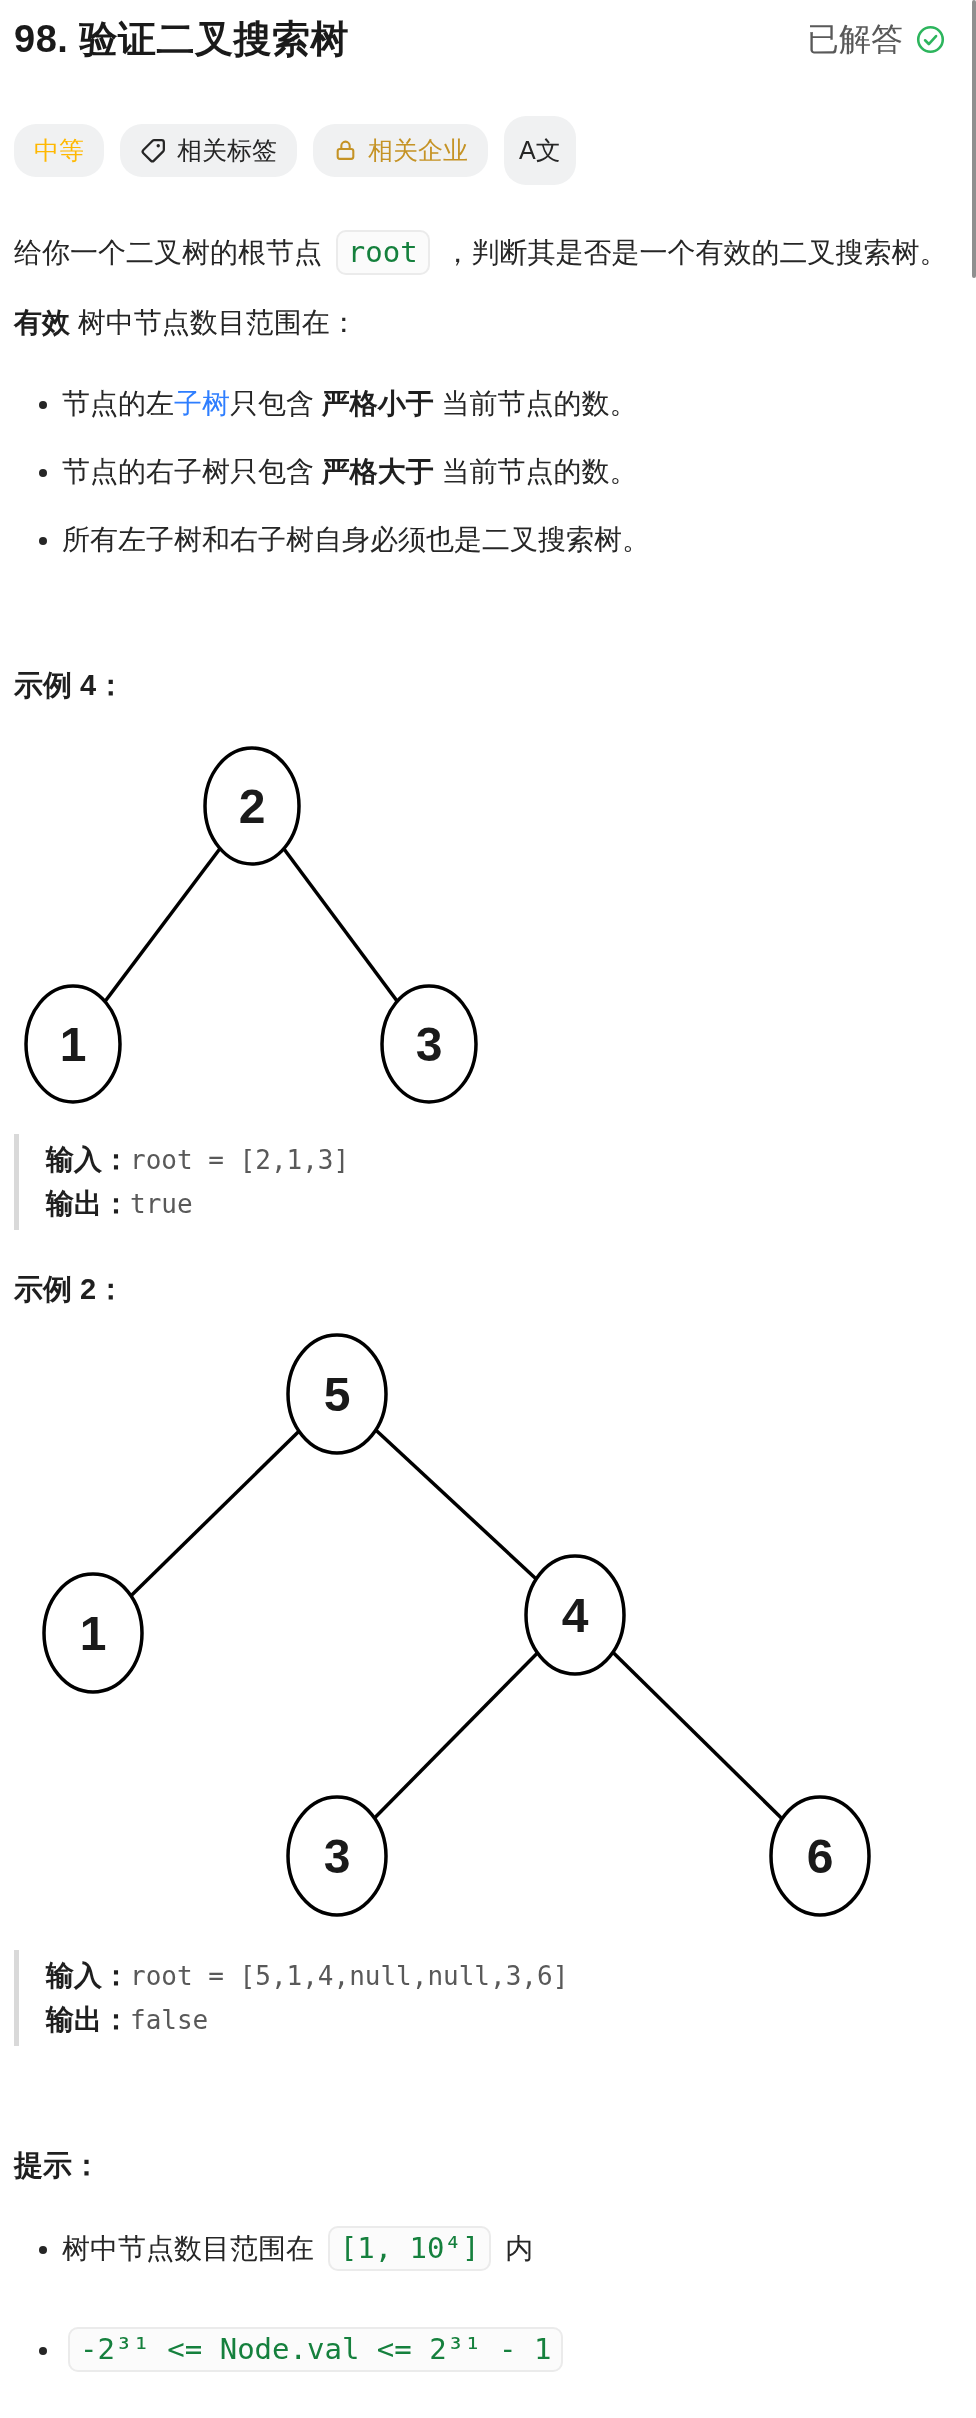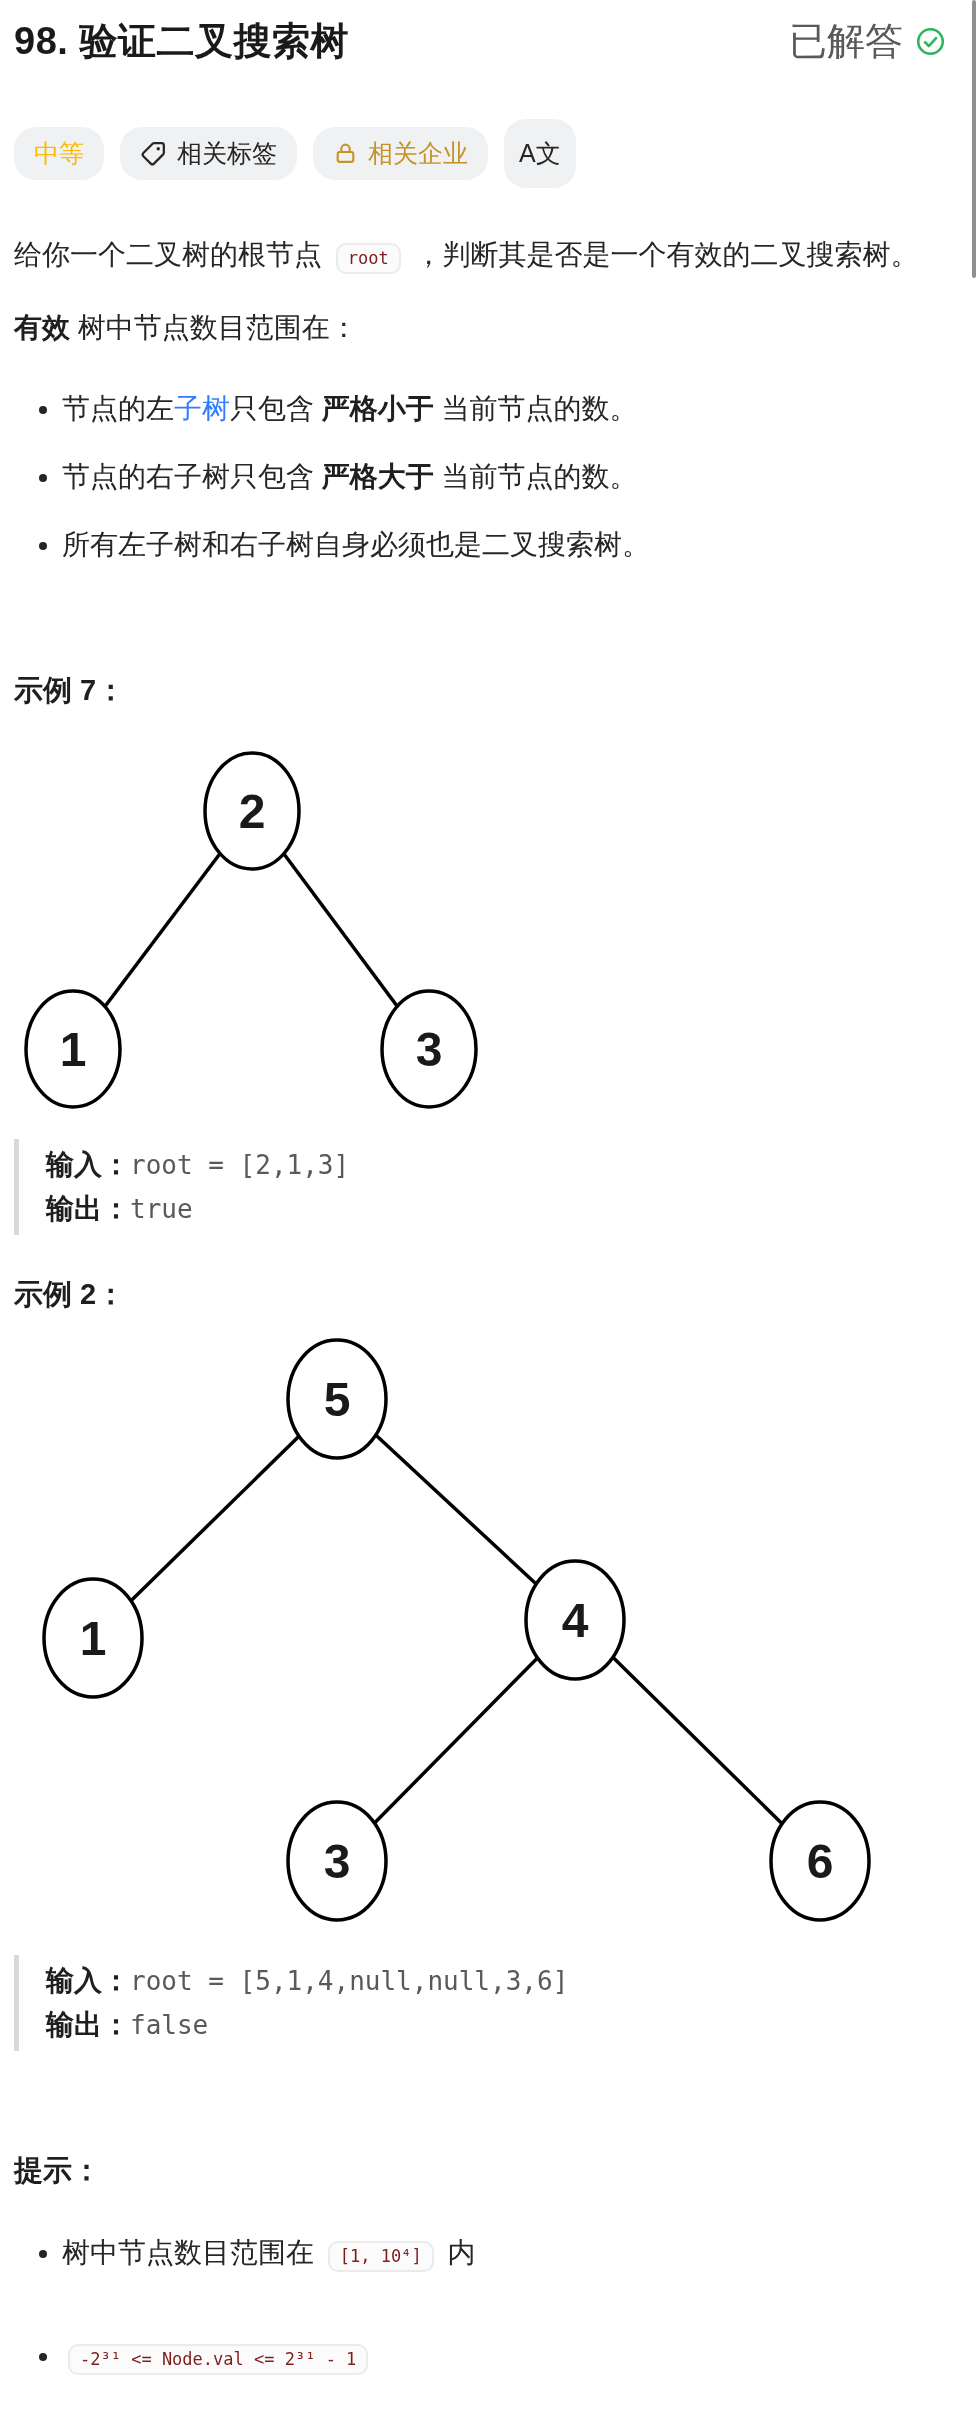--- a/index.html
+++ b/index.html
@@ -3,39 +3,39 @@
 <meta charset="utf-8">
 <style>
   html,body{margin:0;padding:0;}
   body{
     width:976px;height:2418px;background:#ffffff;position:relative;overflow:hidden;
     font-family:"Liberation Sans","DejaVu Sans",sans-serif;color:#262626;
   }
   .page{padding:0 28px 0 14px;}
   .header-row{display:flex;justify-content:space-between;align-items:center;margin-top:16px;}
   .title{font-size:38px;font-weight:800;color:#1a1a1a;margin:0;line-height:1.25;letter-spacing:.5px;}
-  .solved{display:flex;align-items:center;gap:12px;color:#595959;font-size:38px;margin-right:2px;}
+  .solved{display:flex;align-items:center;gap:12px;color:#595959;font-size:32px;margin-right:2px;}
   .solved svg{display:block;}
   .tags-row{display:flex;align-items:center;gap:16px;margin-top:52px;}
   .pill{
     background:#f0f1f2;border-radius:22px;height:53px;padding:0 20px;
     display:inline-flex;align-items:center;gap:10px;font-size:25px;color:#262626;
     cursor:pointer;white-space:nowrap;
   }
   .pill .picon{display:flex;align-items:center;}
   .pill.diff{color:#ffb800;font-weight:500;cursor:default;}
   .pill.companies{color:#c59325;}
   .pill.translate{padding:8px 15px;font-weight:400;}
   .body-text{font-size:28px;line-height:46px;margin:0;}
   .p1{margin-top:44px;}
   .p2{margin-top:24px;}
   strong{font-weight:700;color:#1f1f1f;}
   .chip{
     font-family:"DejaVu Sans Mono","Liberation Mono",monospace;
-    font-size:17px;color:#7f1d1d;background:#fbfbfb;border:2px solid #ebebeb;
+    font-size:29px;color:#15803d;background:#fbfbfb;border:2px solid #ebebeb;
     border-radius:10px;padding:3px 10px 4px;margin:3px 6px;white-space:nowrap;
   }
   .link{color:#2e7eff;text-decoration:none;cursor:pointer;}
   ul.rules{margin:36px 0 0;padding-left:48px;}
   ul.rules li{font-size:28px;line-height:44px;margin-bottom:24px;}
   .example-heading{font-size:29px;font-weight:700;margin:0;color:#1f1f1f;}
   .eh1{margin-top:104px;}
   .eh2{margin-top:40px;}
   .eh3{margin-top:100px;}
   .tree-svg{display:block;margin-left:6px;}
@@ -98,21 +98,21 @@
   <p class="body-text p1"><span>给你一个二叉树的根节点 </span><code class="chip">root</code><span> ，判断其是否是一个有效的二叉搜索树。</span></p>
 
   <p class="body-text p2"><strong>有效</strong><span> 树中节点数目范围在：</span></p>
 
   <ul class="rules">
     <li><span>节点的左</span><a class="link">子树</a><span>只包含 </span><strong>严格小于</strong><span> 当前节点的数。</span></li>
     <li><span>节点的右子树只包含 </span><strong>严格大于</strong><span> 当前节点的数。</span></li>
     <li><span>所有左子树和右子树自身必须也是二叉搜索树。</span></li>
   </ul>
 
-  <h3 class="example-heading eh1">示例 7：</h3>
+  <h3 class="example-heading eh1">示例 4：</h3>
 
   <svg class="tree-svg t1" width="470" height="380" viewBox="0 0 470 380">
     <line x1="232" y1="76" x2="53" y2="314" stroke="#000" stroke-width="3.5"></line>
     <line x1="232" y1="76" x2="409" y2="314" stroke="#000" stroke-width="3.5"></line>
     <ellipse cx="232" cy="76" rx="47" ry="58" fill="#fff" stroke="#000" stroke-width="3.5"></ellipse>
     <ellipse cx="53" cy="314" rx="47" ry="58" fill="#fff" stroke="#000" stroke-width="3.5"></ellipse>
     <ellipse cx="409" cy="314" rx="47" ry="58" fill="#fff" stroke="#000" stroke-width="3.5"></ellipse>
     <text x="232" y="93" text-anchor="middle">2</text>
     <text x="53" y="331" text-anchor="middle">1</text>
     <text x="409" y="331" text-anchor="middle">3</text>

